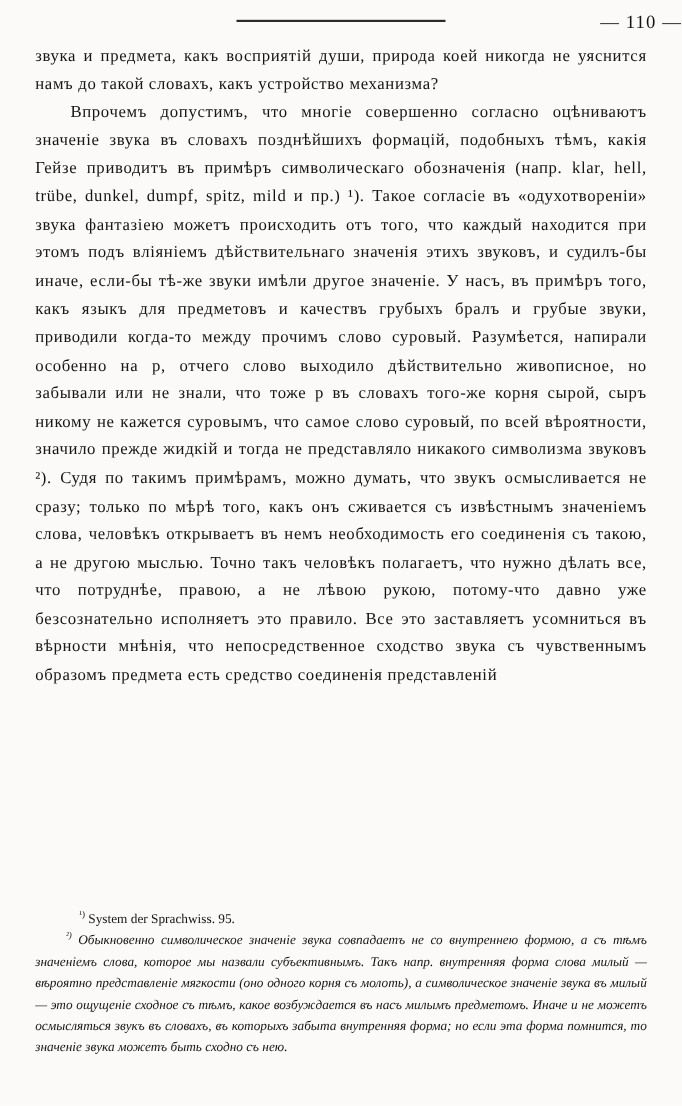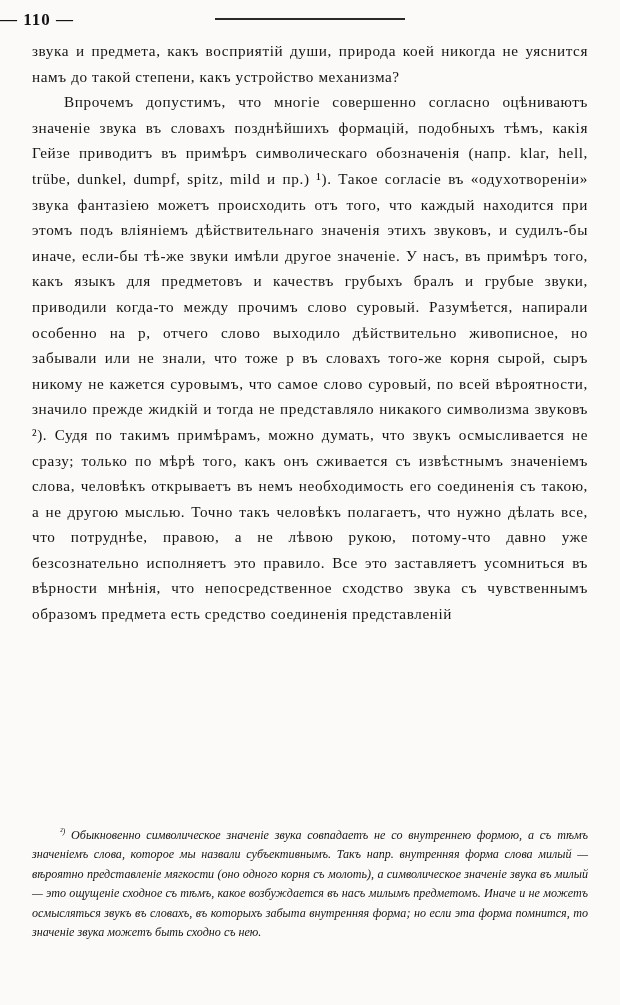--- a/index.html
+++ b/index.html
@@ -18,25 +18,24 @@
     position: relative;
     width: 620px;
     height: 1005px;
     background: #fbfaf8;
   }
   .page-header {
     position: absolute;
     top: 10px;
     left: 0;
     width: 620px;
-    text-align: left;
+    text-align: right;
     font-size: 17px;
     letter-spacing: 1px;
     color: #141414;
-    font-weight: bold;
   }
   .rule {
     position: absolute;
     top: 18px;
     left: 215px;
     width: 190px;
     height: 2px;
     background: #2a2a2a;
   }
   .body-text {
@@ -95,26 +94,30 @@
 </style>
 </head>
 <body>
 
 <div class="page">
 
   <div class="rule"></div>
   <div class="page-header">— 110 —</div>
 
   <div class="body-text">
-    <p class="spaced">звука и предмета, какъ восприятій души, природа коей никогда не уяснится намъ до такой степени, какъ устройство механизма?</p>
+    <p class="spaced">звука и предмета, какъ восприятій души, природа коей никогда не уяснится намъ до такой словахъ, какъ устройство механизма?</p>
     <p class="indent spaced">Впрочемъ допустимъ, что многіе совершенно согласно оцѣниваютъ значеніе звука въ словахъ позднѣйшихъ формацій, подобныхъ тѣмъ, какія Гейзе приводитъ въ примѣръ символическаго обозначенія (напр. klar, hell, trübe, dunkel, dumpf, spitz, mild и пр.) ¹). Такое согласіе въ «одухотвореніи» звука фантазіею можетъ происходить отъ того, что каждый находится при этомъ подъ вліяніемъ дѣйствительнаго значенія этихъ звуковъ, и судилъ-бы иначе, если-бы тѣ-же звуки имѣли другое значеніе. У насъ, въ примѣръ того, какъ языкъ для предметовъ и качествъ грубыхъ бралъ и грубые звуки, приводили когда-то между прочимъ слово суровый. Разумѣется, напирали особенно на р, отчего слово выходило дѣйствительно живописное, но забывали или не знали, что тоже р въ словахъ того-же корня сырой, сыръ никому не кажется суровымъ, что самое слово суровый, по всей вѣроятности, значило прежде жидкій и тогда не представляло никакого символизма звуковъ ²). Судя по такимъ примѣрамъ, можно думать, что звукъ осмысливается не сразу; только по мѣрѣ того, какъ онъ сживается съ извѣстнымъ значеніемъ слова, человѣкъ открываетъ въ немъ необходимость его соединенія съ такою, а не другою мыслью. Точно такъ человѣкъ полагаетъ, что нужно дѣлать все, что потруднѣе, правою, а не лѣвою рукою, потому-что давно уже безсознательно исполняетъ это правило. Все это заставляетъ усомниться въ вѣрности мнѣнія, что непосредственное сходство звука съ чувственнымъ образомъ предмета есть средство соединенія представленій</p>
   </div>
 
   <div class="footnote-rule"></div>
 
   <div class="footnotes">
+    <p class="fn-first">
+      <sup>¹)</sup>
+      <span>System der Sprachwiss. 95.</span>
+    </p>
     <p class="fn-second">
       <sup>²)</sup>
       <span>Обыкновенно символическое значеніе звука совпадаетъ не  со внутреннею формою, а съ тѣмъ значеніемъ слова, которое мы назвали субъективнымъ. Такъ напр. внутренняя форма слова милый — вѣроятно представленіе мягкости (оно одного корня съ молоть), а символическое значеніе звука въ милый — это ощущеніе сходное съ тѣмъ, какое возбуждается въ насъ милымъ предметомъ. Иначе и не можетъ осмысляться звукъ въ словахъ, въ которыхъ забыта внутренняя форма; но если эта форма помнится, то значеніе звука можетъ быть сходно съ нею.</span>
     </p>
   </div>
 
 </div>
 
 </body></html>

